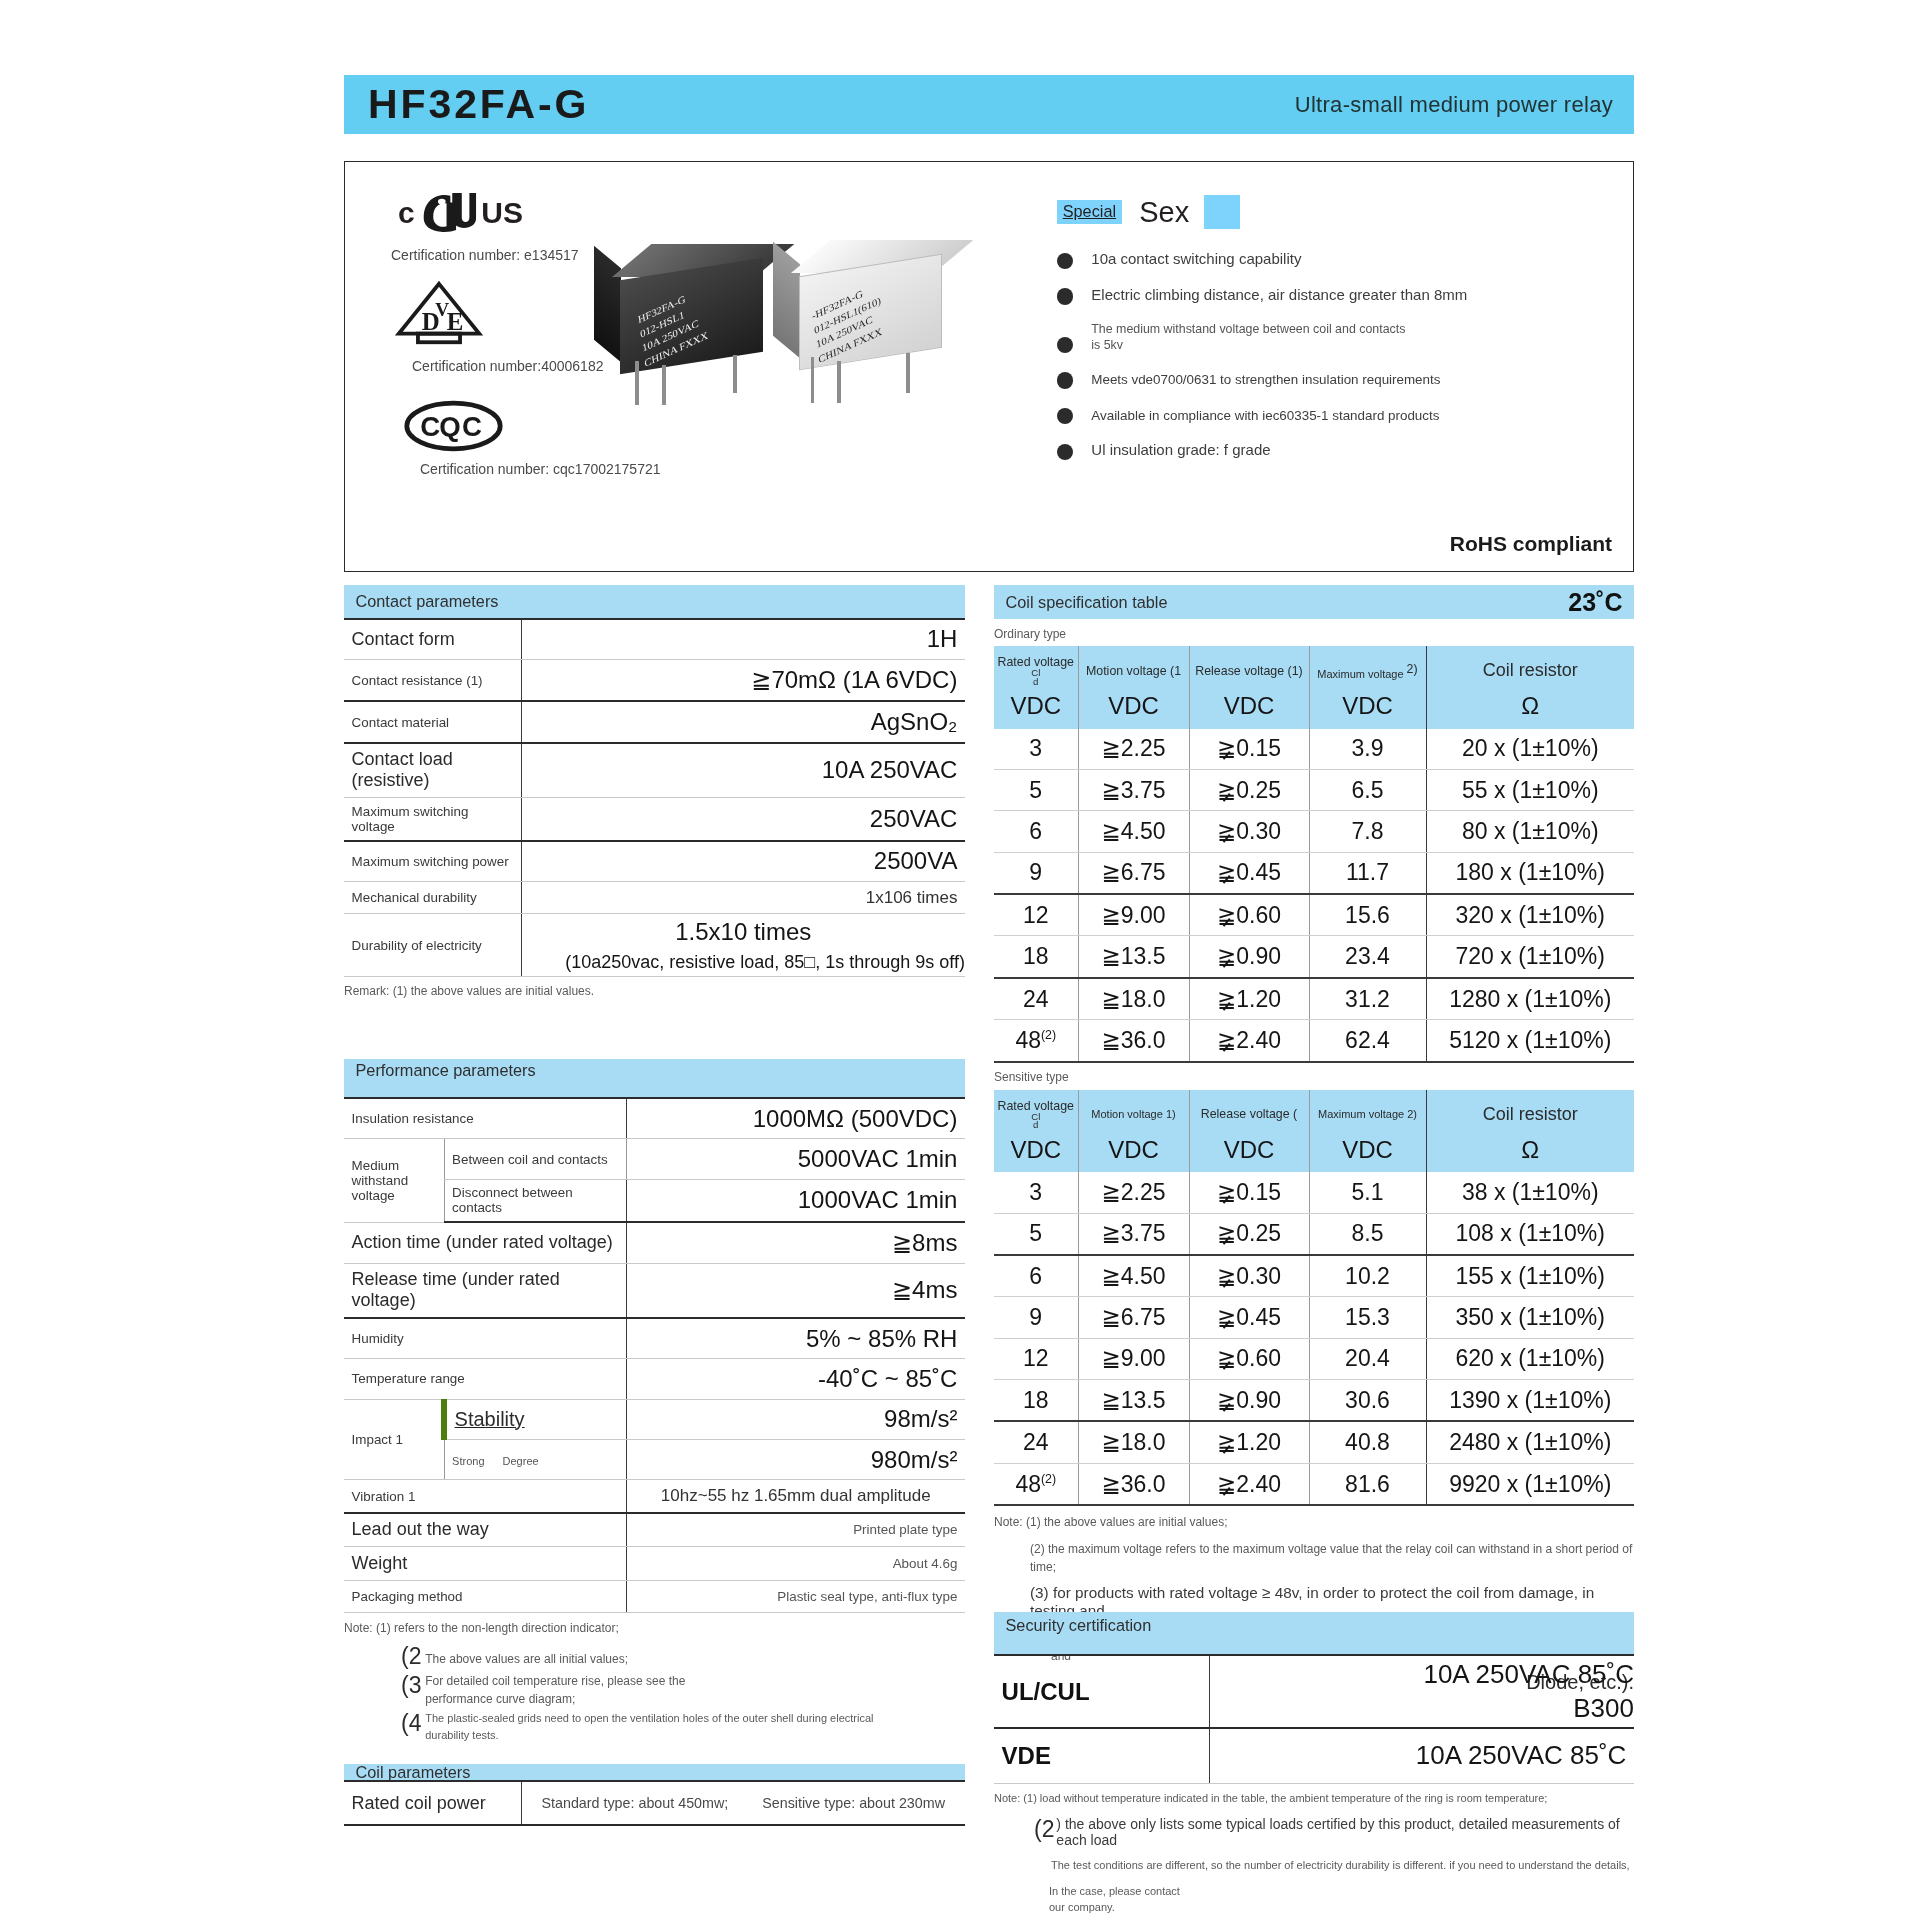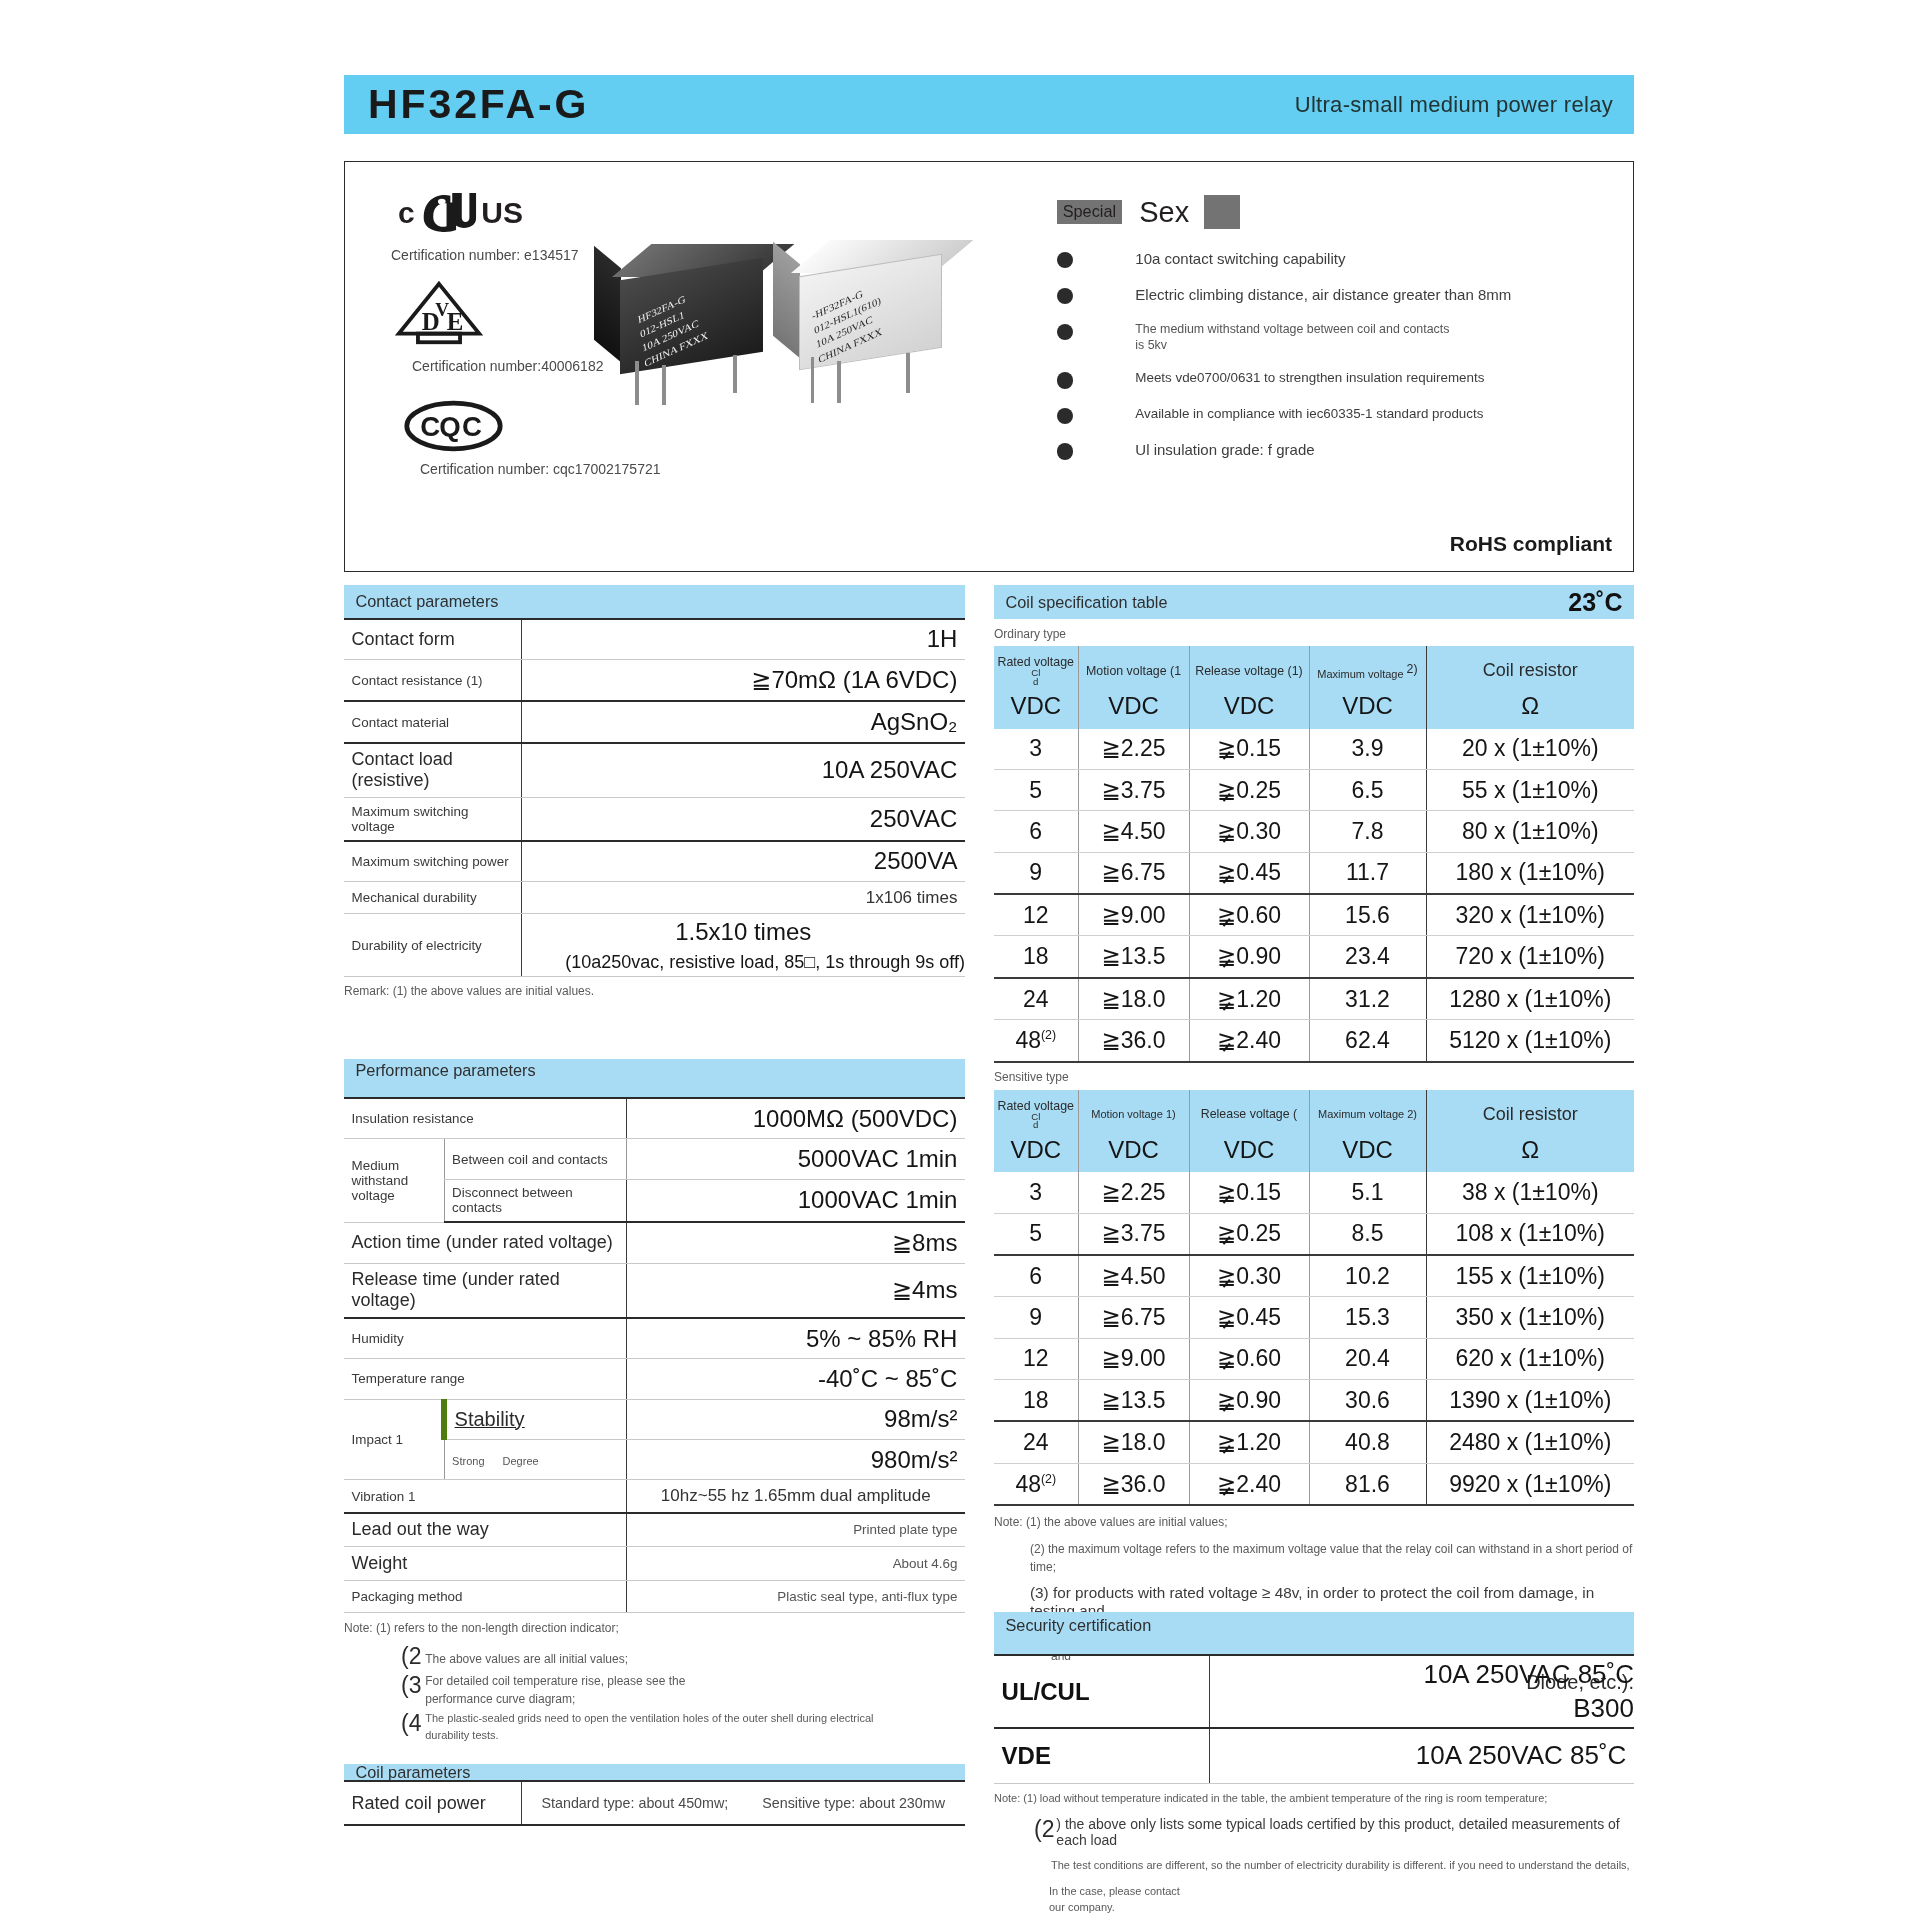--- a/index.html
+++ b/index.html
@@ -65,26 +65,26 @@
   .light .relay-top  { background: linear-gradient(90deg,#fafafa,#cfcfcf); }
   .light .relay-side { background: linear-gradient(180deg,#9d9d9d,#777); }
   .relay-txt { position:absolute; transform: skewY(-9deg) rotate(-8deg); font-size: 10.5px; line-height: 1.45; font-family:"Liberation Serif", serif; }
   .dark .relay-txt { color: #f0f0f0; }
   .light .relay-txt { color: #2a2a2a; }
   .pin { position:absolute; width: 3.8px; background: #8d8d8d; }
 
   
   .special { position: absolute; left: 712px; top: 29px; width: 535px; }
   .special-head { display: flex; align-items: center; height: 42px; }
-  .hl { background: #737373; }
+  .hl { background: #7dd3fc; text-decoration: underline; }
   .sp-word1 { font-size: 16.3px; line-height: 1.05; padding: 3.8px 5.7px; width: 65px; }
   .sp-word2 { font-size: 29px; padding: 1.9px 5.7px; margin-left: 11.5px; }
   .sp-word3 { width: 36px; height: 34px; margin-left: 9.6px; }
 
-  .feat { display: flex; align-items: flex-start; margin-top: 16.3px; gap: 44px; }
+  .feat { display: flex; align-items: flex-end; margin-top: 16.3px; }
   .bullet { width: 16.3px; height: 16.3px; border-radius: 50%; background: #2b2b2b; flex: 0 0 auto; margin-top: 2.9px; }
   .feat-txt { margin-left: 18px; font-size: 15px; color: #3d3d3d; line-height: 1.3; }
   .feat.small .feat-txt { font-size: 12.4px; color: #555; }
 
   .rohs { position: absolute; right: 21px; bottom: 15.3px; font-size: 21px; font-weight: bold; color: #1a1a1a; }
 
   
   .band {
     background: #A8DCF5; display: flex; align-items: center;
     padding: 0 11.5px; font-size: 16.3px; color: #2f2f2f;

